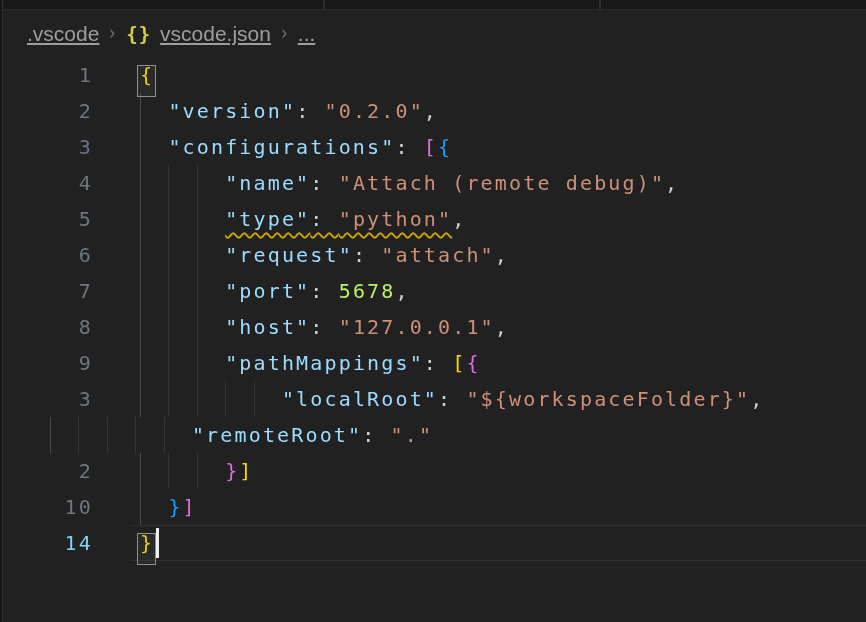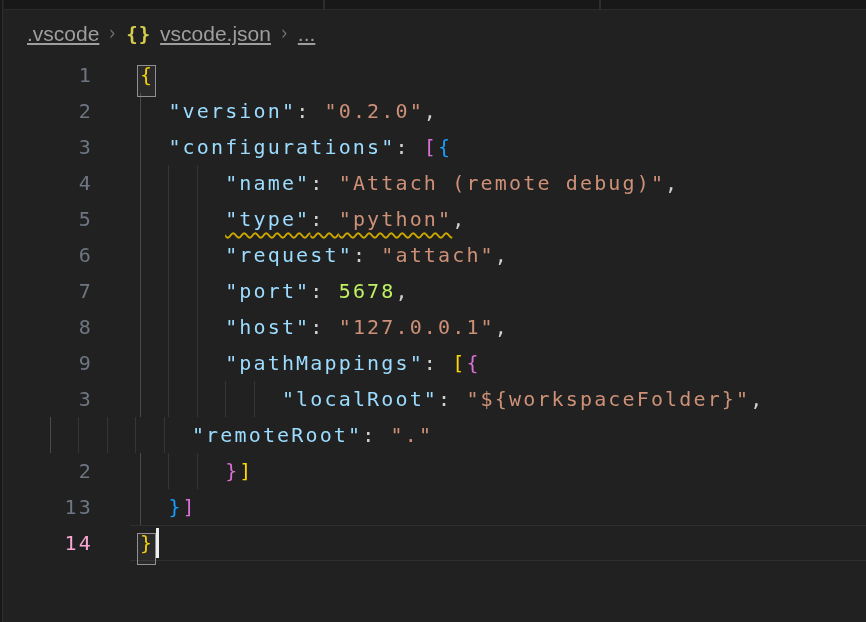--- a/index.html
+++ b/index.html
@@ -24,21 +24,21 @@
   .crumb-sep { color:#6f6f6f; font-size:22px; font-family:"DejaVu Sans", sans-serif;
                transform:scaleX(0.75); display:inline-block; margin-top:-2px; }
   .json-icon { color:#d5ce4d; font-family:"DejaVu Sans Mono", monospace;
                font-size:19px; font-weight:bold; letter-spacing:1px; }
 
   
   .code-lines { position:absolute; left:3px; top:57px; right:0; }
   .row { display:flex; height:36px; line-height:36px; position:relative;
          font-size:20px; letter-spacing:2.15px; }
   .gutter { width:90px; text-align:right; color:#6e7681; flex:0 0 90px; cursor:pointer; }
-  .gutter.active { color:#f9a8d4; }
+  .gutter.active { color:#7dd3fc; }
   .content { margin-left:47px; position:relative; flex:1; white-space:pre; }
   .tokens { white-space:pre; position:relative; z-index:2; }
 
   .guide { position:absolute; top:0; bottom:0; width:1px; background:#353535; z-index:1; }
   .guide.g0 { background:#4a4a4a; }
 
   .tk-key { color:#9CDCFE; }
   .tk-str { color:#CE9178; }
   .tk-num { color:#bef264; }
   .tk-pun { color:#D0D0D0; }
@@ -121,20 +121,20 @@
       <div class="content"><div class="guide g0" style="left: 0px;"></div><div class="guide" style="left: 28.4px;"></div><div class="guide" style="left: 56.8px;"></div><div class="guide" style="left: 85.2px;"></div><div class="guide" style="left: 113.6px;"></div><span class="tokens">          <span class="tk-key">"localRoot"</span><span class="tk-pun">: </span><span class="tk-str">"${workspaceFolder}"</span><span class="tk-pun">,</span></span></div>
     </div>
     <div class="row">
       <div class="content"><div class="guide g0" style="left: 0px;"></div><div class="guide" style="left: 28.4px;"></div><div class="guide" style="left: 56.8px;"></div><div class="guide" style="left: 85.2px;"></div><div class="guide" style="left: 113.6px;"></div><span class="tokens">          <span class="tk-key">"remoteRoot"</span><span class="tk-pun">: </span><span class="tk-str">"."</span></span></div>
     </div>
     <div class="row">
       <div class="gutter">2</div>
       <div class="content"><div class="guide g0" style="left: 0px;"></div><div class="guide" style="left: 28.4px;"></div><div class="guide" style="left: 56.8px;"></div><span class="tokens">      <span class="tk-b2">}</span><span class="tk-b1">]</span></span></div>
     </div>
     <div class="row">
-      <div class="gutter">13</div>
+      <div class="gutter">10</div>
       <div class="content"><div class="guide g0" style="left: 0px;"></div><span class="tokens">  <span class="tk-b3">}</span><span class="tk-b2">]</span></span></div>
     </div>
     <div class="row current">
       <div class="gutter active">14</div>
       <div class="content"><span class="tokens"><span class="tk-b1 boxed">}</span></span><div class="caret"></div></div>
     </div>
   </div>
 
 </body></html>

